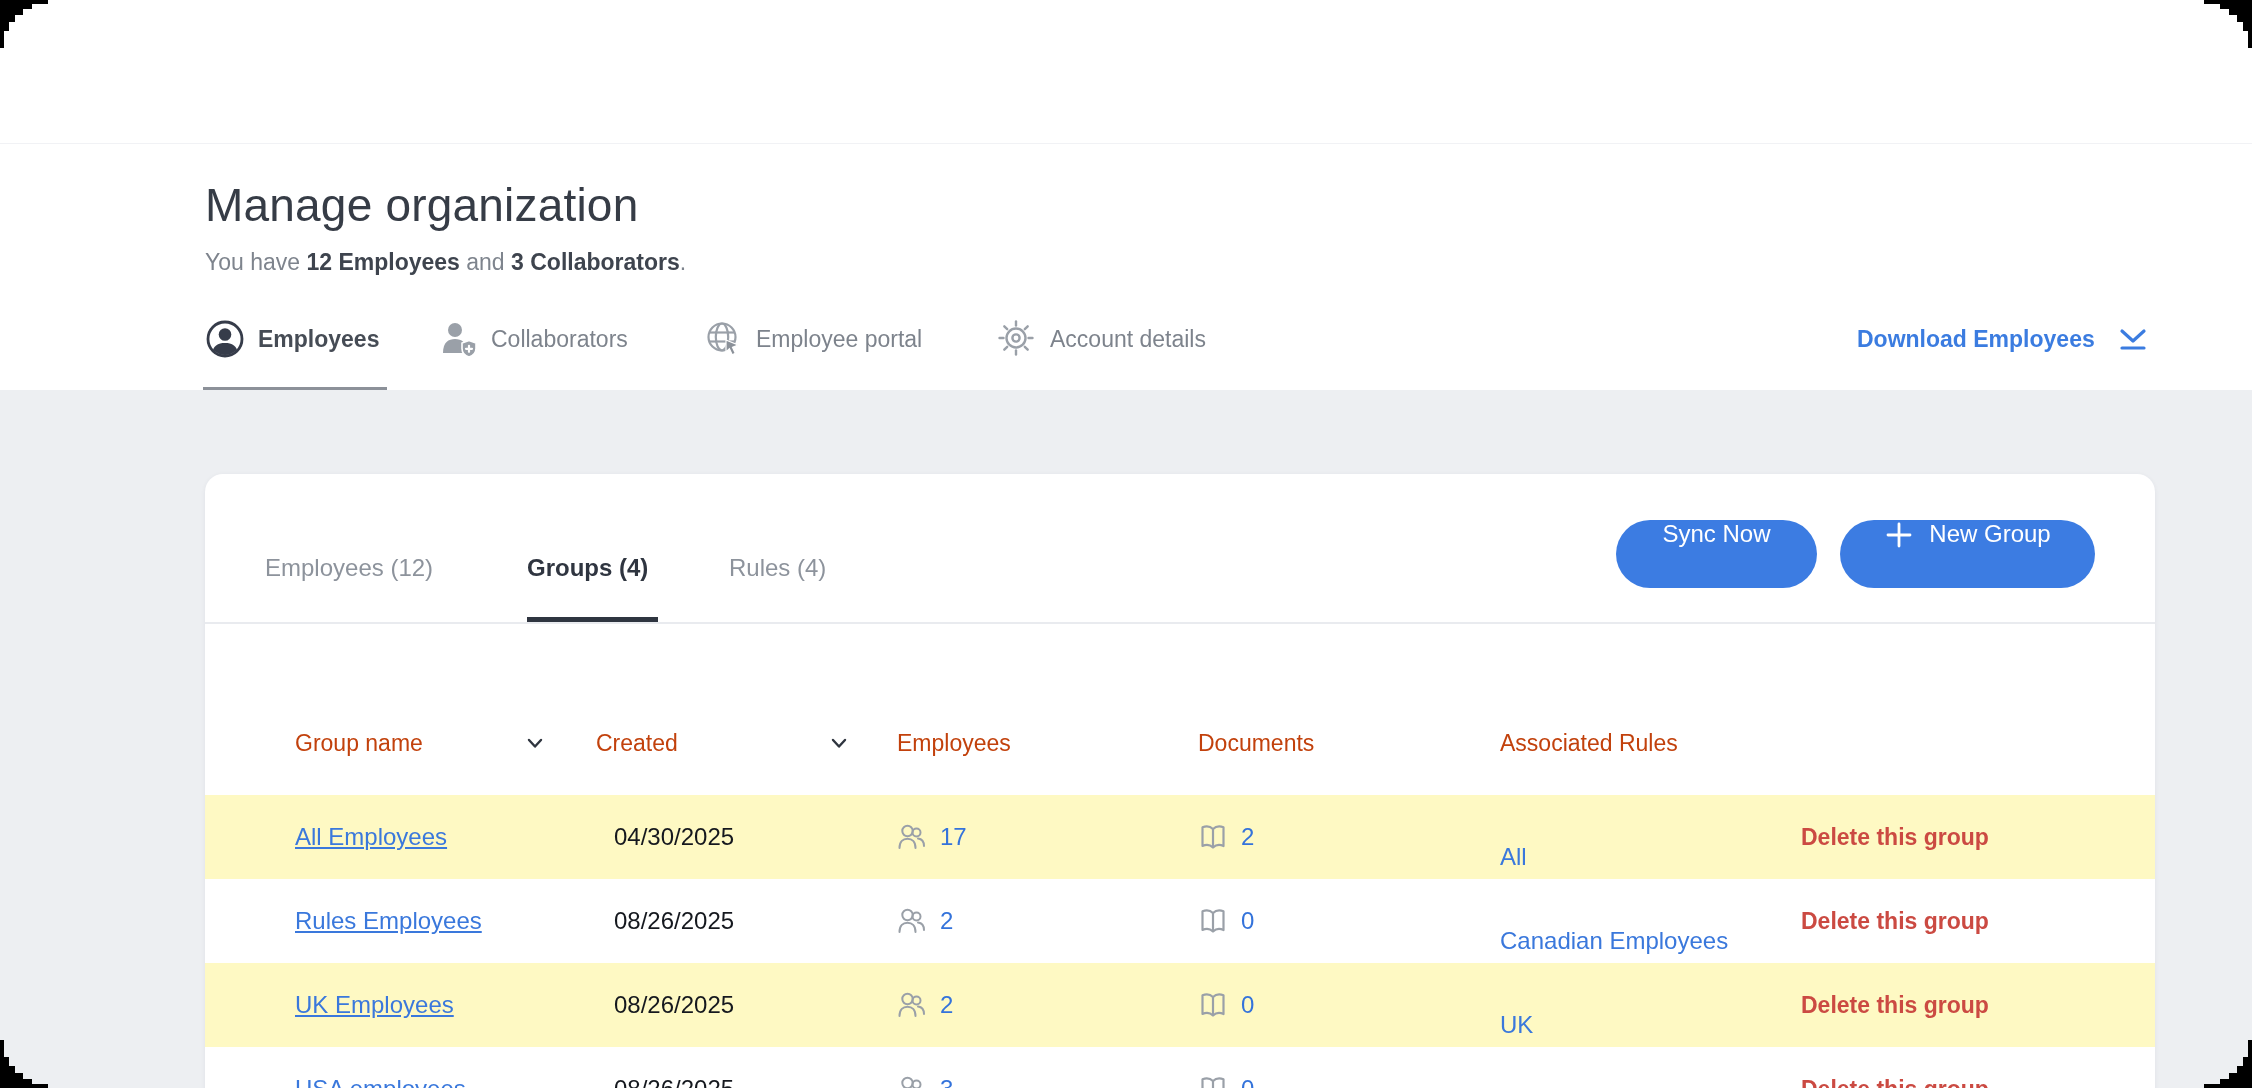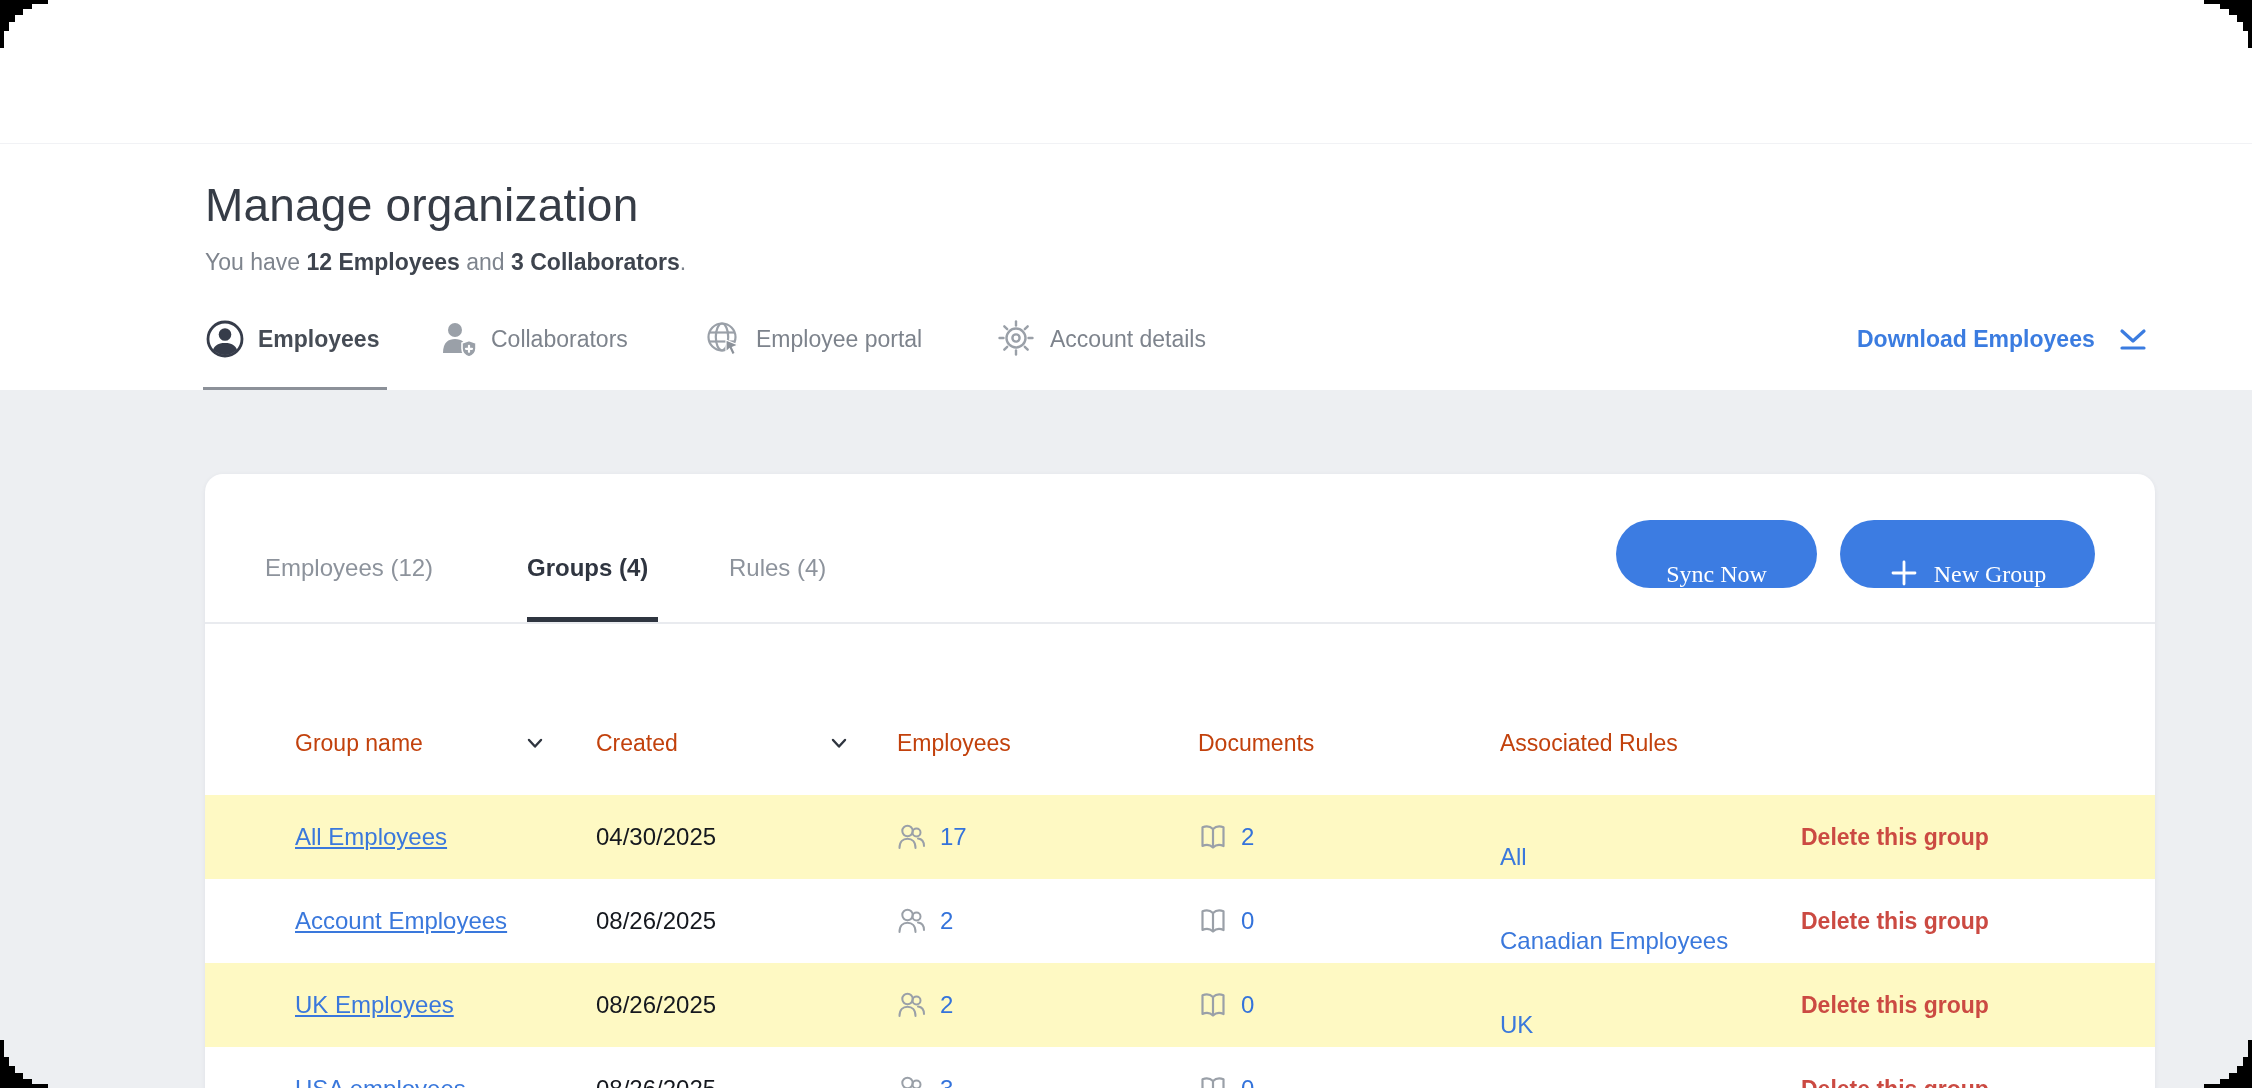--- a/index.html
+++ b/index.html
@@ -64,40 +64,39 @@
   .filter input{
     position:absolute;left:42px;top:8px;width:290px;border:none;outline:none;background:transparent;
     font-family:"Liberation Sans", sans-serif;font-size:23px;color:#3e444e;
   }
   .filter input::placeholder{color:#9ba1ab;}
   .filter .filter-underline{position:absolute;left:0;right:0;bottom:0;height:2px;background:#3a3f49;}
 
   
   .pill-btn{
     position:absolute;top:46px;height:68px;border-radius:34px;background:#3c7ce2;color:#ffffff;
-    display:flex;align-items:flex-end;justify-content:center;gap:15px;font-size:24px;cursor:pointer;
+    display:flex;align-items:flex-start;justify-content:center;gap:15px;font-size:24px;cursor:pointer;
     white-space:nowrap;
-    font-family:Liberation Serif, serif;
   }
   .btn-sync{left:1411px;width:201px;}
   .btn-new-group{left:1635px;width:255px;}
 
   
   .cell{position:absolute;top:50%;transform:translateY(-50%);white-space:nowrap;}
   .c1{left:90px;} .c2{left:391px;} .c3{left:692px;} .c4{left:993px;} .c5{left:1295px;} .c6{left:1596px;}
   .table-head{position:absolute;left:0;right:0;top:216px;height:105px;}
   .th{font-size:23px;color:#c2410c;}
   .sort-chevron{position:absolute;top:50%;transform:translateY(-50%);cursor:pointer;display:flex;}
   .sort-1{left:318px;} .sort-2{left:622px;}
 
   .rows{position:absolute;left:0;right:0;top:321px;}
   .row{position:relative;height:84px;}
   .row.striped{background:#fef9c3;}
   .g-name{font-size:24px;color:#3a78dc;text-decoration:underline;cursor:pointer;}
-  .created{font-size:24px;color:#15181e;}
+  .created{font-size:24px;color:#15181e;margin-left:18px;}
   .icon-count{display:flex;align-items:center;gap:13px;}
   .count-link{font-size:24px;color:#3473db;cursor:pointer;text-decoration:none;}
   .rules-link{font-size:24px;color:#3a78dc;cursor:pointer;text-decoration:none;margin-top:20px;}
   .delete-link{font-size:23px;font-weight:700;color:#cb4a42;cursor:pointer;text-decoration:none;}
 </style>
 </head>
 <body>
 
 <div class="top-divider"></div>
 
@@ -259,21 +258,21 @@
               </g>
             </svg>
         </span>
         <a class="count-link">2</a>
       </div>
       <a class="cell c5 rules-link">All</a>
       <a class="cell c6 delete-link">Delete this group</a>
     </div>
 
     <div class="row">
-      <a class="cell c1 g-name">Account Employees</a>
+      <a class="cell c1 g-name">Rules Employees</a>
       <div class="cell c2 created">08/26/2025</div>
       <div class="cell c3 icon-count">
         <span style="display:flex;">
           <svg width="30" height="30" viewBox="0 0 30 30">
               <g fill="none" stroke="#9aa0a8" stroke-width="2" stroke-linecap="round">
                 <circle cx="19.5" cy="10.5" r="4"></circle>
                 <path d="M21,16.5 C25,17 27,19.8 27,24"></path>
                 <circle cx="10.5" cy="9" r="5.2"></circle>
                 <path d="M2.5,26 C2.5,19.5 6.1,16.7 10.5,16.7 C14.9,16.7 18.5,19.5 18.5,26"></path>
               </g>

